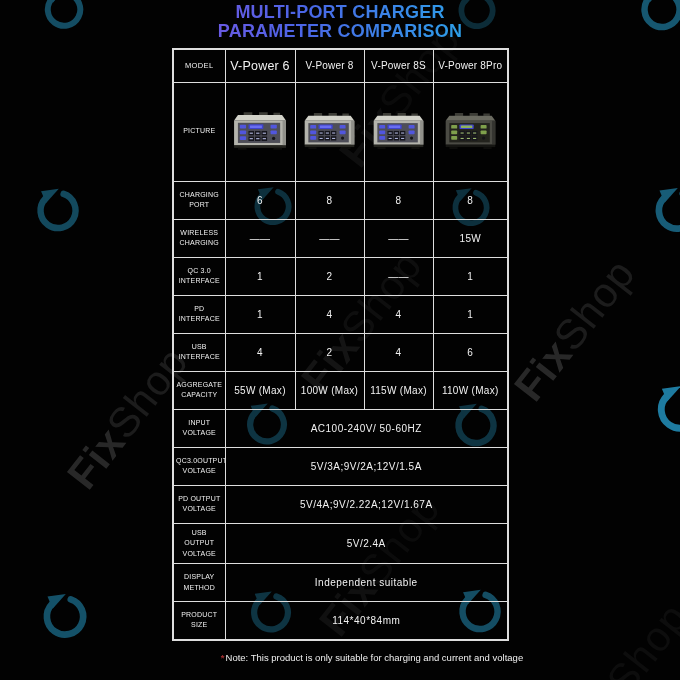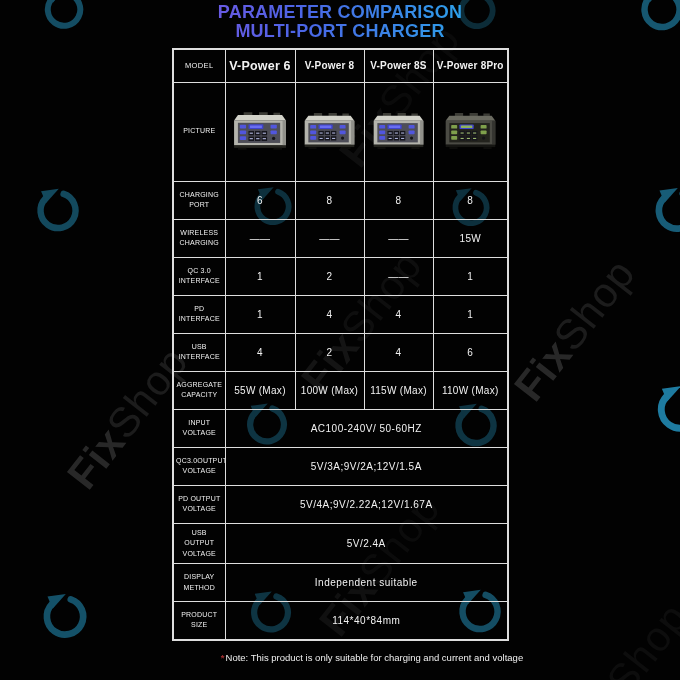--- a/index.html
+++ b/index.html
@@ -21,21 +21,21 @@
          -webkit-background-clip:text;background-clip:text;color:transparent;}
 
   
   table.spec{position:absolute;left:172px;top:48px;z-index:2;border-collapse:collapse;
              table-layout:fixed;width:335px;border:2px solid #dedede;}
   table.spec td{border:1px solid #dedede;text-align:center;vertical-align:middle;
                 padding:4px 2px;color:#f2f2f2;overflow:hidden;}
   tr.hrow{height:33px;} tr.prow{height:99px;} tr.vrow{height:38px;}
   .lbl{font-size:7px;letter-spacing:.2px;line-height:1.5;color:#ececec;}
   .mlabel{font-size:7.5px;letter-spacing:.4px;}
-  .mname{font-size:10px;font-weight:bold;letter-spacing:.2px;}
+  .mname{font-size:10px;font-weight:normal;letter-spacing:.2px;}
   .mname.first{font-size:12.5px;}
   .val{font-size:10px;letter-spacing:.3px;}
   .spanval{font-size:10px;letter-spacing:.5px;}
 
   
   .charger{--ctab:#3c3c36;--ctop:#d2d2c9;--cfront:#b4b4ac;--cside:#90908a;--cpanel:#4e4e58;
            --cblue:#5156de;--cscreen:#3f43cc;--cscreeninner:#6a6ff0;--ccell:#15151c;
            --ctxt:#ccd2ff;--cdot:#141418;--cbottom:#24241f;--cfoot:#0e0e0c;}
   .charger.pro{--ctop:#6a6a60;--cfront:#4b4b44;--cside:#34342f;--cpanel:#23231d;
            --cblue:#7fa04c;--cscreen:#3f43cc;--cscreeninner:#8fb45c;--ctxt:#b9dc82;--cbottom:#151512;}
@@ -134,22 +134,22 @@
 
     <div class="wm-text" style="left:128px;top:418px;opacity:.95"><span class="wm-fix">Fix</span><span class="wm-shop">Shop</span></div>
     <div class="wm-text" style="left:575px;top:330px;opacity:.95"><span class="wm-fix">Fix</span><span class="wm-shop">Shop</span></div>
     <div class="wm-text" style="left:362px;top:322px;opacity:.45"><span class="wm-fix">Fix</span><span class="wm-shop">Shop</span></div>
     <div class="wm-text" style="left:400px;top:96px;opacity:.3"><span class="wm-fix">Fix</span><span class="wm-shop">Shop</span></div>
     <div class="wm-text" style="left:380px;top:565px;opacity:.35"><span class="wm-fix">Fix</span><span class="wm-shop">Shop</span></div>
     <div class="wm-text" style="left:628px;top:674px;opacity:.4"><span class="wm-fix">Fix</span><span class="wm-shop">Shop</span></div>
   </div>
 
   <div class="title">
+    <div>MULTI-PORT CHARGER</div>
     <div>PARAMETER COMPARISON</div>
-    <div>MULTI-PORT CHARGER</div>
   </div>
 
   <table class="spec">
     <colgroup>
       <col style="width:52px">
         <col style="width:70px">
         <col style="width:69px">
         <col style="width:69px">
         <col style="width:75px">
     </colgroup>

